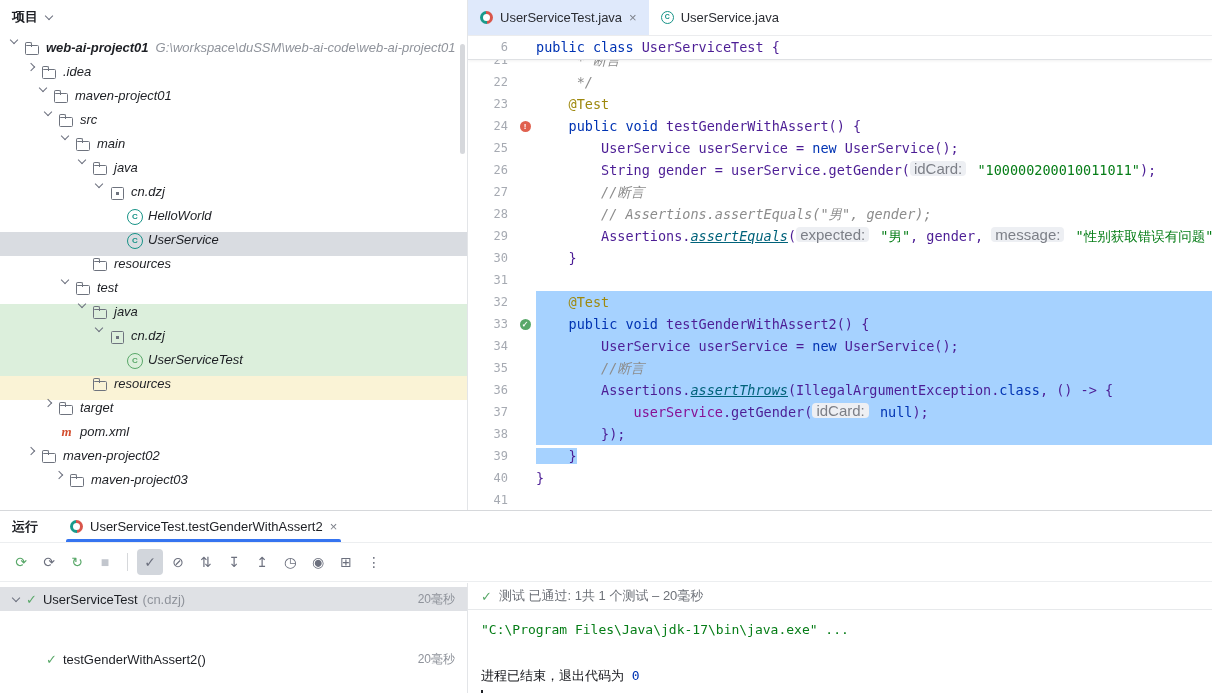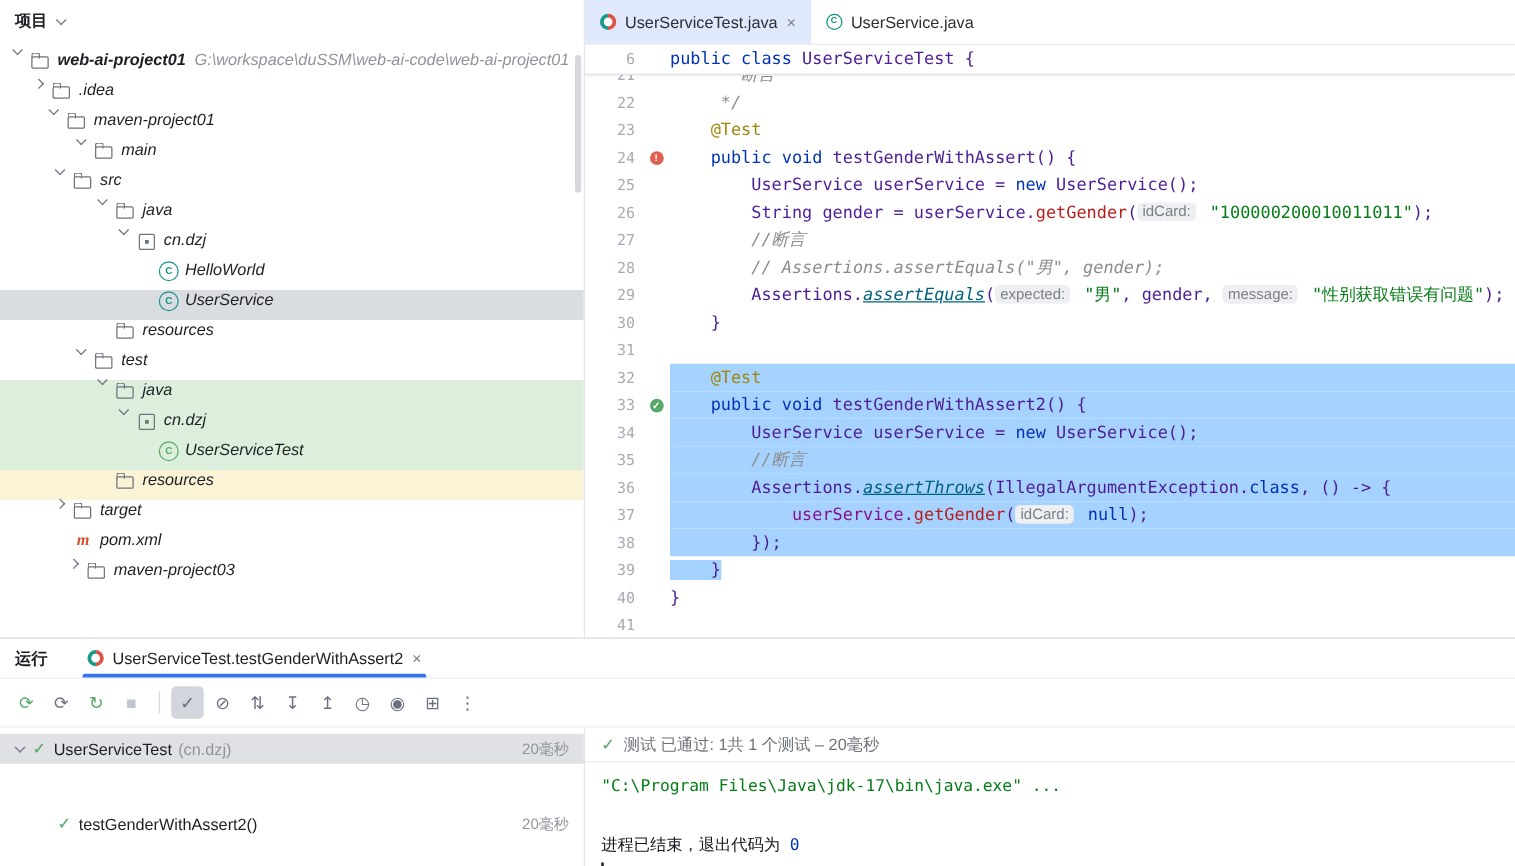--- a/index.html
+++ b/index.html
@@ -61,24 +61,24 @@
   .code-text.selfull { background:#a6d2ff; }
   .segwrap.selpart { background:#a6d2ff; }
   .sticky { position:absolute; top:0; left:0; right:0; height:24px; background:#fff; border-bottom:1px solid #dfe1e4; box-shadow:0 1px 3px rgba(0,0,0,.06); }
   .sticky .code-line { height:23px; line-height:23px; }
 
   .seg-pl { color:#4c1d95; }
   .seg-kw { color:#0033b3; }
   .seg-str { color:#067d17; }
   .seg-cm { color:#8c8c8c; font-style:italic; }
   .seg-an { color:#9e880d; }
-  .seg-m { color:#b91c1c;text-align:center; }
+  .seg-m { color:#4c1d95;text-align:center; }
   .seg-st { color:#00627a; font-style:italic; text-decoration:underline; }
   .seg-fld { color:#871094; }
-  .seg-hint { display:inline-block; background:#edeff3; color:#7c7f87; border-radius:4px; padding:0 4px; font-size:12px; line-height:15px; font-family:"Liberation Sans",sans-serif; margin-right:3px; vertical-align:1px; }
+  .seg-hint { display:inline-block; background:#edeff3; color:#7c7f87; border-radius:4px; padding:0 4px; font-size:15px; line-height:15px; font-family:"Liberation Sans",sans-serif; margin-right:3px; vertical-align:1px; }
   .g-red, .g-green { width:11px; height:11px; border-radius:50%; position:relative; display:block; }
   .g-red { background:#e0614f; }
   .g-green { background:#59a869; }
   .g-red::before { content:"!"; position:absolute; inset:0; color:#fff; font:700 8px/11px "Liberation Sans",sans-serif; text-align:center; }
   .g-green::before { content:"✓"; position:absolute; inset:0; color:#fff; font:700 8px/11px "Liberation Sans",sans-serif; text-align:center; }
 
   
   .run-panel { position:absolute; left:0; top:510px; width:1212px; height:183px; background:#fff; border-top:1px solid #d6d8db; }
   .run-header { height:32px; display:flex; align-items:stretch; border-bottom:1px solid #eceef0; padding-left:12px; }
   .run-title { font-weight:700; display:flex; align-items:center; margin-right:22px; }
@@ -131,33 +131,33 @@
           <span class="tree-icon ic-folder"></span>
           <span class="tree-label">.idea</span>
         </div>
         <div class="tree-row" style="padding-left: 35px;">
           <span class="chev-slot">
             <i class="chev down"></i>
           </span>
           <span class="tree-icon ic-folder"></span>
           <span class="tree-label">maven-project01</span>
         </div>
+        <div class="tree-row" style="padding-left: 40px;">
+          <span class="chev-slot">
+            <i class="chev down"></i>
+          </span>
+          <span class="tree-icon ic-folder"></span>
+          <span class="tree-label">src</span>
+        </div>
         <div class="tree-row" style="padding-left: 57px;">
           <span class="chev-slot">
             <i class="chev down"></i>
           </span>
           <span class="tree-icon ic-folder"></span>
           <span class="tree-label">main</span>
-        </div>
-        <div class="tree-row" style="padding-left: 40px;">
-          <span class="chev-slot">
-            <i class="chev down"></i>
-          </span>
-          <span class="tree-icon ic-folder"></span>
-          <span class="tree-label">src</span>
         </div>
         <div class="tree-row" style="padding-left: 74px;">
           <span class="chev-slot">
             <i class="chev down"></i>
           </span>
           <span class="tree-icon ic-folder"></span>
           <span class="tree-label">java</span>
         </div>
         <div class="tree-row" style="padding-left: 91px;">
           <span class="chev-slot">
@@ -216,20 +216,27 @@
           <span class="chev-slot">
             <i class="chev right"></i>
           </span>
           <span class="tree-icon ic-folder"></span>
           <span class="tree-label">target</span>
         </div>
         <div class="tree-row" style="padding-left: 40px;">
           <span class="chev-slot"></span>
           <span class="tree-icon ic-maven"></span>
           <span class="tree-label">pom.xml</span>
+        </div>
+        <div class="tree-row" style="padding-left: 23px;">
+          <span class="chev-slot">
+            <i class="chev right"></i>
+          </span>
+          <span class="tree-icon ic-folder"></span>
+          <span class="tree-label">maven-project02</span>
         </div>
         <div class="tree-row" style="padding-left: 23px; margin-left: 28px;">
           <span class="chev-slot">
             <i class="chev right"></i>
           </span>
           <span class="tree-icon ic-folder"></span>
           <span class="tree-label">maven-project03</span>
         </div>
       </div>
     <div class="v-scrollbar"></div>

